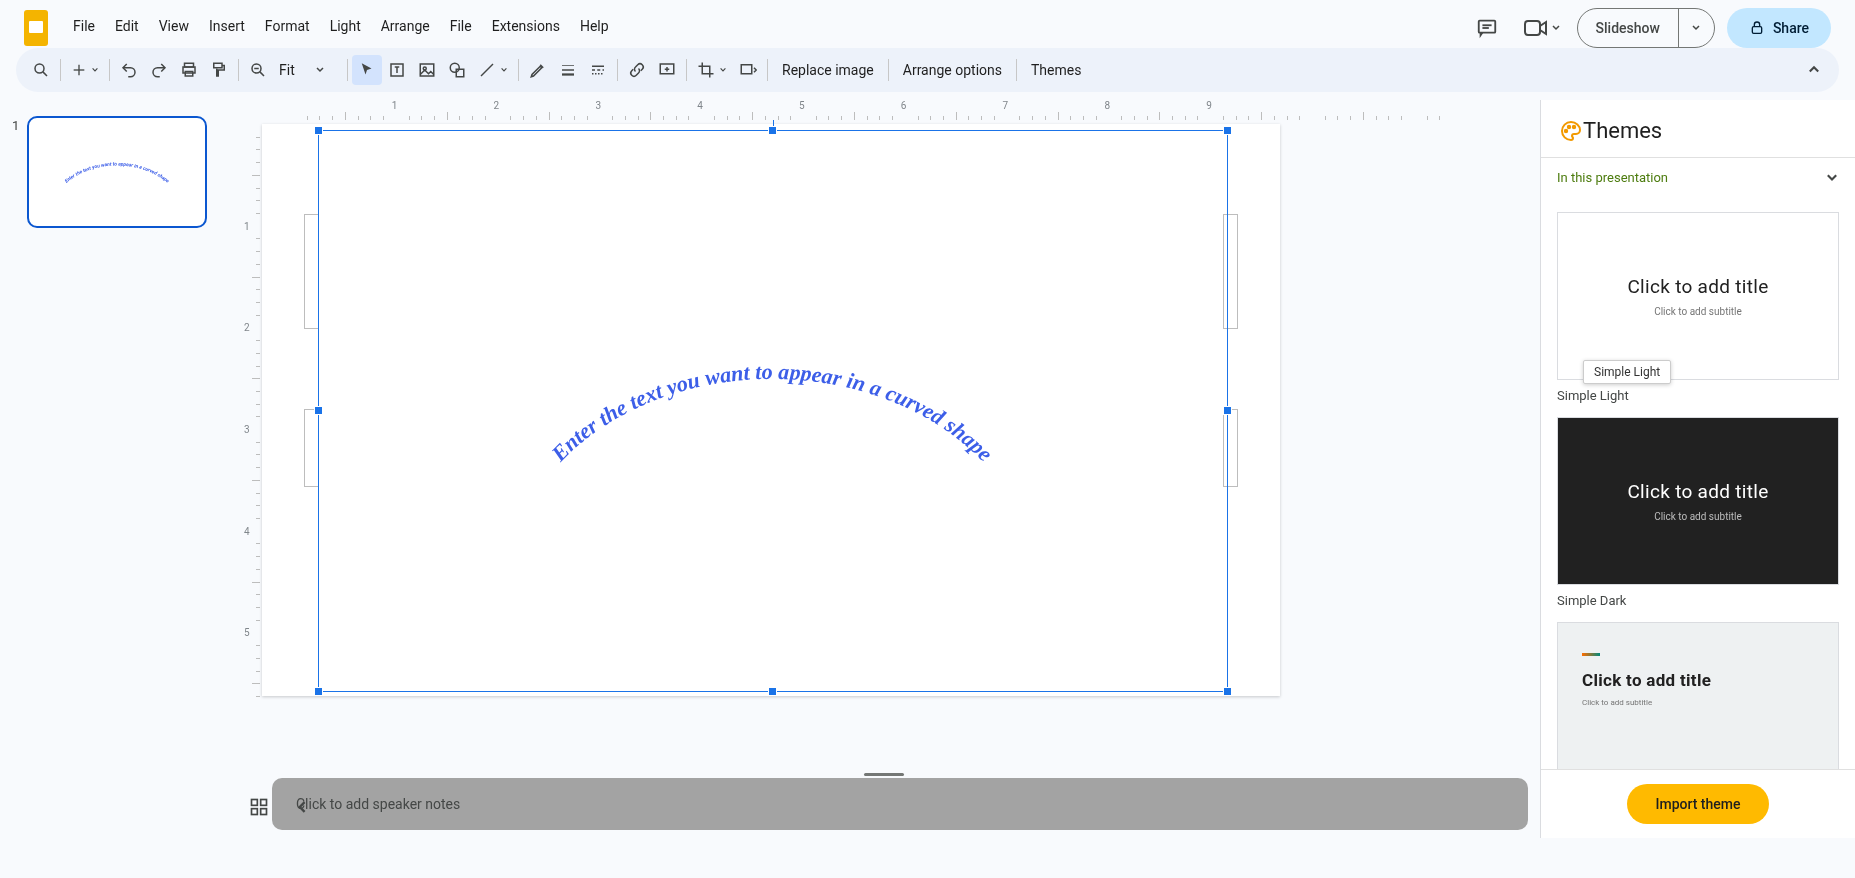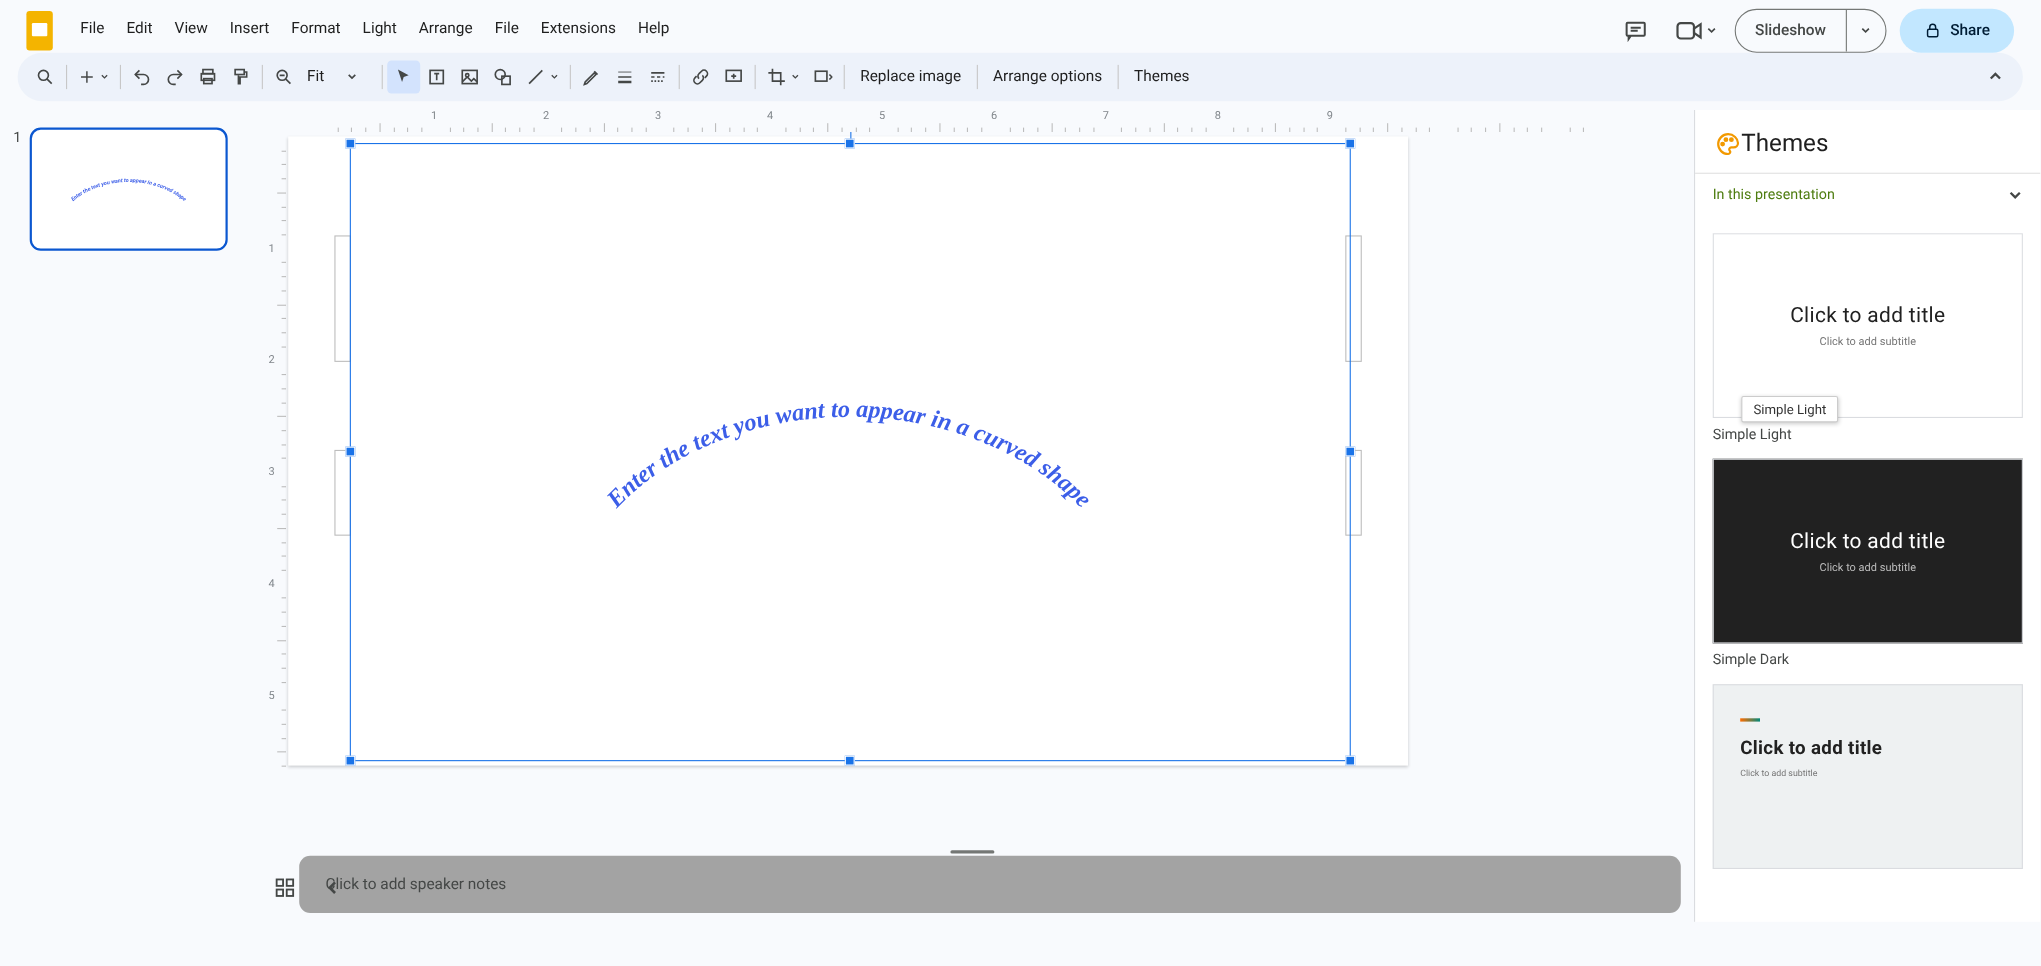--- a/index.html
+++ b/index.html
@@ -570,14 +570,17 @@
         <div class="theme-label">Simple Dark</div>
       </div>
       <div class="theme-card">
         <div class="theme-preview streamline">
           <div class="accent"></div>
           <div class="theme-title" style="font-weight:bold;color:#212121;font-size:17px;">Click to add title</div>
           <div class="theme-sub" style="color:#757575;font-size:8px;">Click to add subtitle</div>
         </div>
       </div>
     </div>
+    <div class="panel-footer">
+      <div class="import-btn">Import theme</div>
+    </div>
   </div>
 </div>
 
 </body></html>

